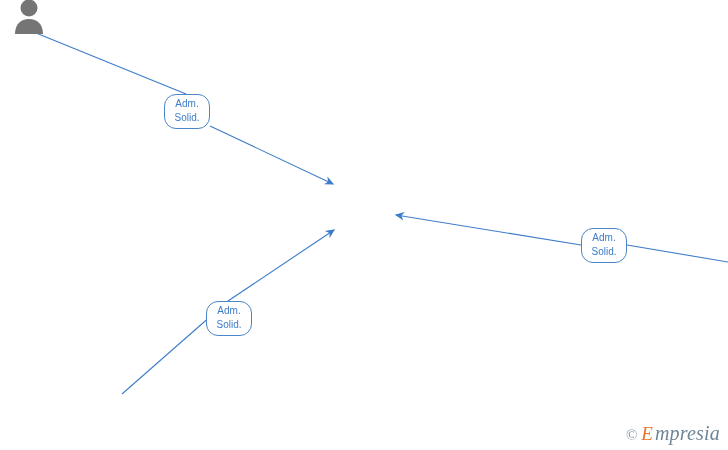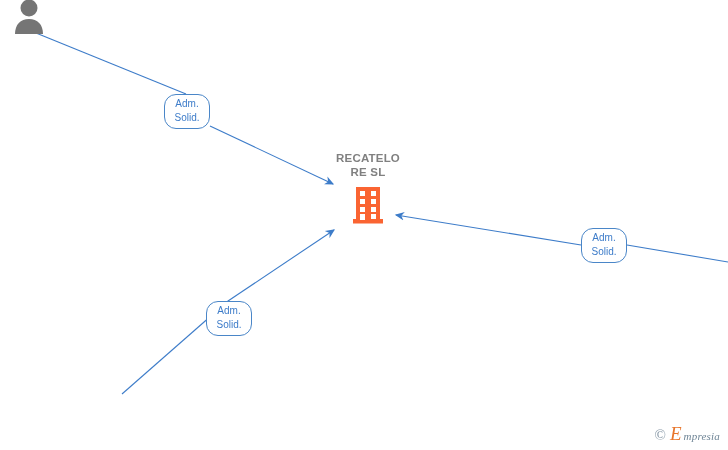--- a/index.html
+++ b/index.html
@@ -100,21 +100,21 @@
     font-family: "Liberation Serif", serif;
   }
   .wm-e {
     font-size: 19px;
     color: #e8762c;
     font-family: "Liberation Serif", serif;
     font-style: italic;
     line-height: 1;
   }
   .wm-rest {
-    font-size: 11px;
+    font-size: 20px;
     color: #6f8596;
     font-family: "Liberation Serif", serif;
     font-style: italic;
     letter-spacing: 0.2px;
     line-height: 1;
     margin-left: -2px;
   }
 </style>
 </head>
 <body>
@@ -134,36 +134,20 @@
 
     <path d="M122,394 L228,301" stroke="#3d7cc9" stroke-width="1.1" fill="none"></path>
 
     <path d="M228,301 L334,230" stroke="#3d7cc9" stroke-width="1.1" fill="none" marker-end="url(#arrowBlue)"></path>
 
     <path d="M581,245 L396,215" stroke="#3d7cc9" stroke-width="1.1" fill="none" marker-end="url(#arrowBlue)"></path>
 
     <path d="M627,245 L728,262" stroke="#3d7cc9" stroke-width="1.1" fill="none"></path>
   </svg>
 
-  <div class="company-node">
-    <div class="company-title">RECATELO</div>
-    <div class="company-title">RE  SL</div>
-    <svg class="building-icon" width="30" height="40" viewBox="0 0 30 40" xmlns="http://www.w3.org/2000/svg">
-      <rect x="3" y="2" width="24" height="33" fill="#fa6432"></rect>
-      <rect x="0" y="34" width="30" height="4.5" fill="#fa6432"></rect>
-      <rect x="7" y="6" width="5" height="5" fill="#ffffff"></rect>
-      <rect x="18" y="6" width="5" height="5" fill="#ffffff"></rect>
-      <rect x="7" y="14" width="5" height="5" fill="#ffffff"></rect>
-      <rect x="18" y="14" width="5" height="5" fill="#ffffff"></rect>
-      <rect x="7" y="22" width="5" height="5" fill="#ffffff"></rect>
-      <rect x="18" y="22" width="5" height="5" fill="#ffffff"></rect>
-      <rect x="7" y="29" width="5" height="6" fill="#ffffff"></rect>
-      <rect x="18" y="29" width="5" height="5" fill="#ffffff"></rect>
-    </svg>
-  </div>
 
   <div class="person-node p-top">
     <svg class="person-icon" width="34" height="38" viewBox="0 0 34 38" xmlns="http://www.w3.org/2000/svg">
       <circle cx="17" cy="12" r="8.5" fill="#757575"></circle>
       <path d="M17,23 C8.5,23 3,28.5 3,38 L31,38 C31,28.5 25.5,23 17,23 Z" fill="#757575"></path>
     </svg>
     <div class="person-label"></div>
   </div>
 
 

